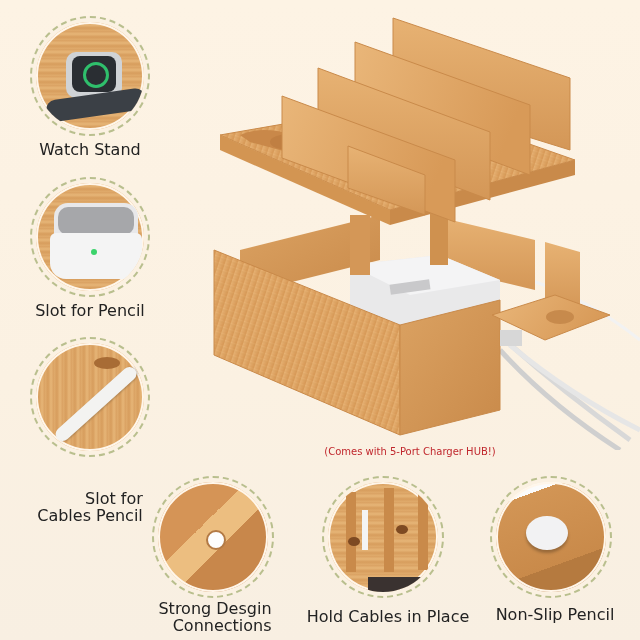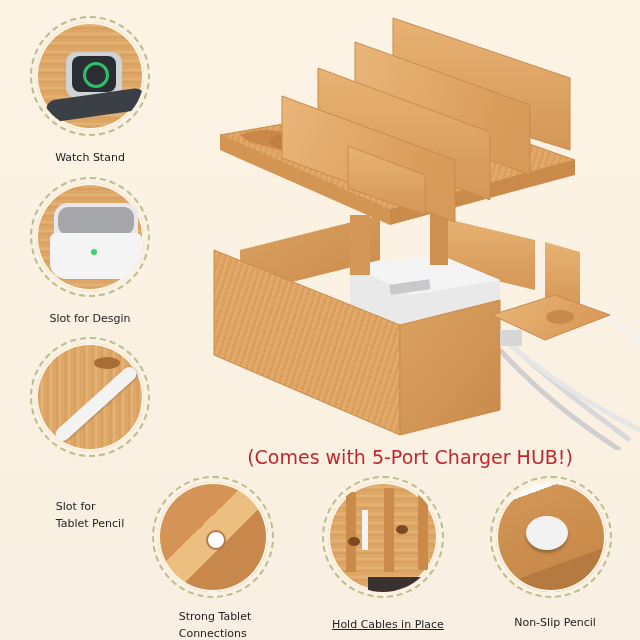--- a/index.html
+++ b/index.html
@@ -12,27 +12,27 @@
     position:absolute; border-radius:50%;
     border:2px dashed #b9bf8e;
     padding:4px; box-sizing:border-box;
     background:#fbf1e2;
   }
   .circle-inner {
     width:100%; height:100%; border-radius:50%; overflow:hidden; position:relative;
     box-shadow: inset 0 0 0 2px #fff6ea;
   }
   .label {
-    position:absolute; color:#222; font-size:11px; line-height:17px;
-    text-align:left; white-space:nowrap; transform:translateX(-50%);margin-top:8px;
+    position:absolute; color:#222; font-size:16px; line-height:17px;
+    text-align:right; white-space:nowrap; transform:translateX(-50%);
   }
   .label div { display:block; }
   .note {
     position:absolute; left:410px; top:446px; transform:translateX(-50%);
-    color:#c0272d; font-size:19px; white-space:nowrap;
+    color:#c0272d; font-size:10px; white-space:nowrap;
   }
   .wood { background: repeating-linear-gradient(90deg, #e0ab6c 0px, #d79d5d 3px, #e6b577 6px, #d9a061 9px); }
   .woodv { background: repeating-linear-gradient(0deg, #e0ab6c 0px, #d79d5d 3px, #e6b577 6px, #d9a061 9px); }
   .abs { position:absolute; }
 </style>
 </head>
 <body>
 
 <div class="abs" style="left:200px;top:10px;width:440px;height:440px;">
   <svg width="440" height="440" viewBox="0 0 440 440">
@@ -112,56 +112,56 @@
 
 <div class="circle" style="left:30px;top:177px;width:120px;height:120px;">
   <div class="circle-inner woodv">
     <div class="abs" style="left:18px;top:20px;width:84px;height:40px;background:#e8e8ea;border-radius:14px 14px 4px 4px;"></div>
     <div class="abs" style="left:22px;top:24px;width:76px;height:28px;background:#a6a7aa;border-radius:10px;"></div>
     <div class="abs" style="left:14px;top:50px;width:92px;height:46px;background:#f4f4f4;border-radius:6px 6px 16px 16px;"></div>
     <div class="abs" style="left:55px;top:66px;width:6px;height:6px;background:#3bd36b;border-radius:50%;"></div>
   </div>
 </div>
 <div class="label" style="left:90px;top:302px;">
-  <div>Slot for Desgin</div>
+  <div>Slot for Pencil</div>
 </div>
 
 <div class="circle" style="left:30px;top:337px;width:120px;height:120px;">
   <div class="circle-inner wood">
     <div class="abs" style="left:58px;top:14px;width:26px;height:12px;background:#a86c35;border-radius:50%;"></div>
     <div class="abs" style="left:8px;top:54px;width:104px;height:14px;background:#f3f3f1;border-radius:8px;transform:rotate(-42deg);box-shadow:1px 1px 2px rgba(0,0,0,.2);"></div>
   </div>
 </div>
 <div class="label" style="left:90px;top:490px;">
   <div>Slot for</div>
-  <div>Tablet Pencil</div>
+  <div>Cables Pencil</div>
 </div>
 
 <div class="circle" style="left:152px;top:476px;width:122px;height:122px;">
   <div class="circle-inner" style="background:linear-gradient(135deg,#d59456 0%,#d59456 40%,#ecbe80 40%,#ecbe80 58%,#c8874b 58%,#c8874b 100%);">
     <div class="abs" style="left:48px;top:48px;width:16px;height:16px;background:#fdfdfd;border-radius:50%;border:2px solid #b37a45;"></div>
   </div>
 </div>
 <div class="label" style="left:215px;top:600px;">
-  <div>Strong Tablet</div>
+  <div>Strong Desgin</div>
   <div>Connections</div>
 </div>
 
 <div class="circle" style="left:322px;top:476px;width:122px;height:122px;">
   <div class="circle-inner woodv">
     <div class="abs" style="left:18px;top:10px;width:10px;height:80px;background:#c98a4a;"></div>
     <div class="abs" style="left:56px;top:6px;width:10px;height:84px;background:#c98a4a;"></div>
     <div class="abs" style="left:90px;top:8px;width:10px;height:80px;background:#c98a4a;"></div>
     <div class="abs" style="left:34px;top:28px;width:6px;height:40px;background:#f4f4f4;"></div>
     <div class="abs" style="left:20px;top:55px;width:12px;height:9px;background:#7e4a22;border-radius:50%;"></div>
     <div class="abs" style="left:68px;top:43px;width:12px;height:9px;background:#7e4a22;border-radius:50%;"></div>
     <div class="abs" style="left:40px;top:95px;width:60px;height:18px;background:#3a3230;"></div>
   </div>
 </div>
-<div class="label" style="left:388px;top:608px;text-decoration:underline;">
+<div class="label" style="left:388px;top:608px;">
   <div>Hold Cables in Place</div>
 </div>
 
 <div class="circle" style="left:490px;top:476px;width:122px;height:122px;">
   <div class="circle-inner" style="background:linear-gradient(160deg,#fbfbfb 0%,#fbfbfb 16%,#d29555 16%,#c98a4a 70%,#b57a3f 70%);">
     <div class="abs" style="left:30px;top:34px;width:42px;height:34px;background:#f2f2f3;border-radius:50%;box-shadow:0 3px 3px rgba(0,0,0,.25);"></div>
   </div>
 </div>
 <div class="label" style="left:555px;top:606px;">
   <div>Non-Slip Pencil</div>

